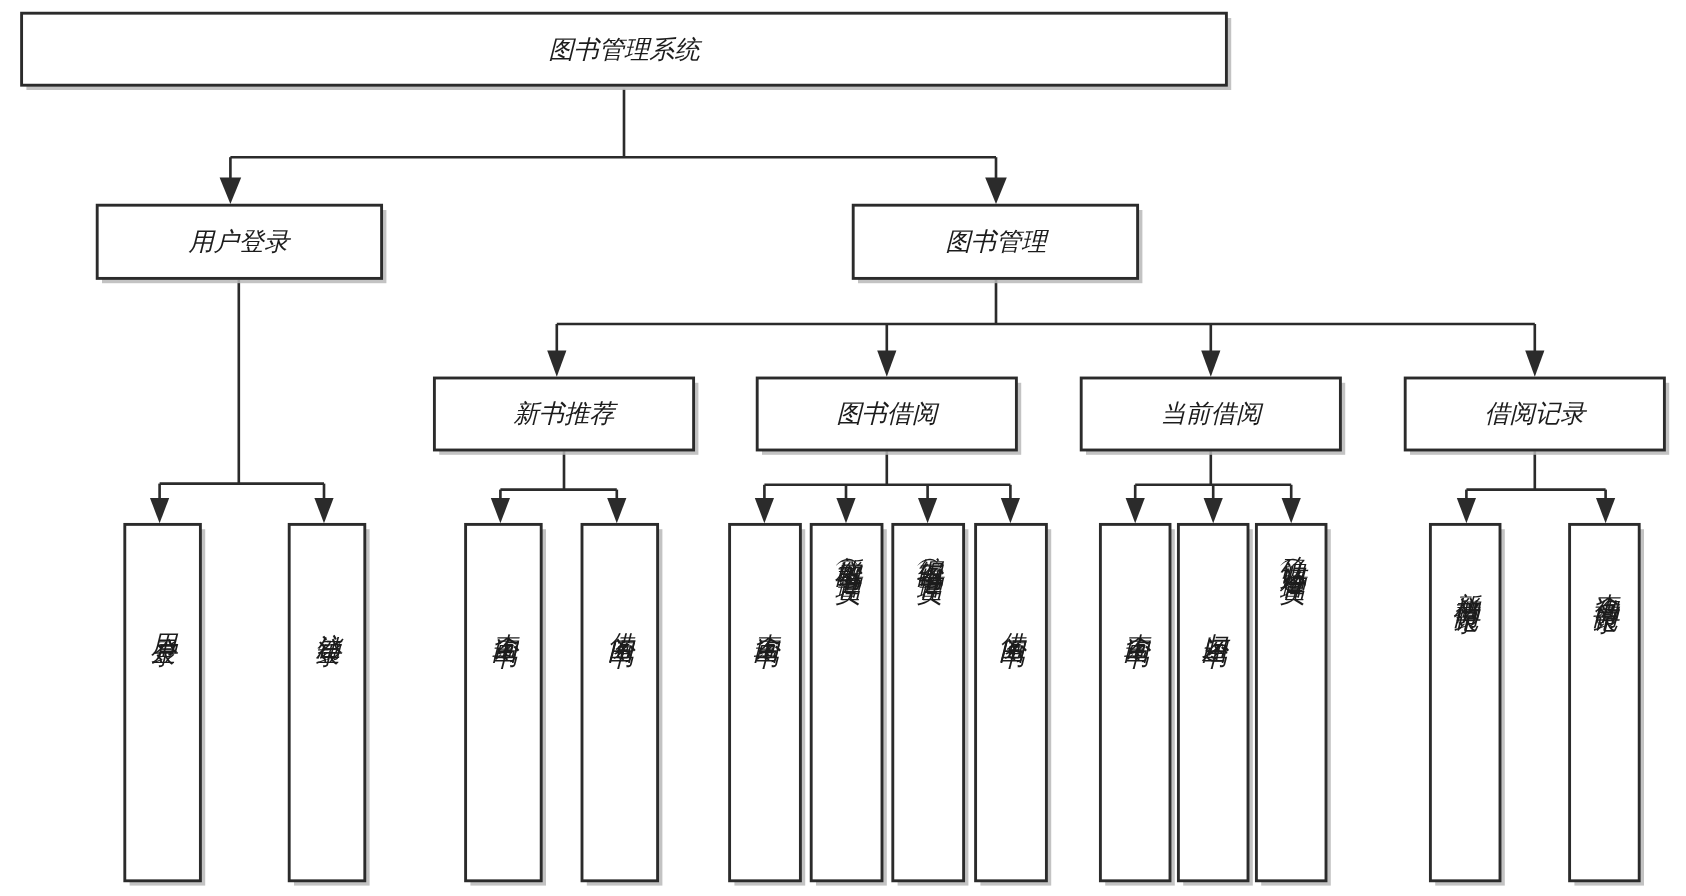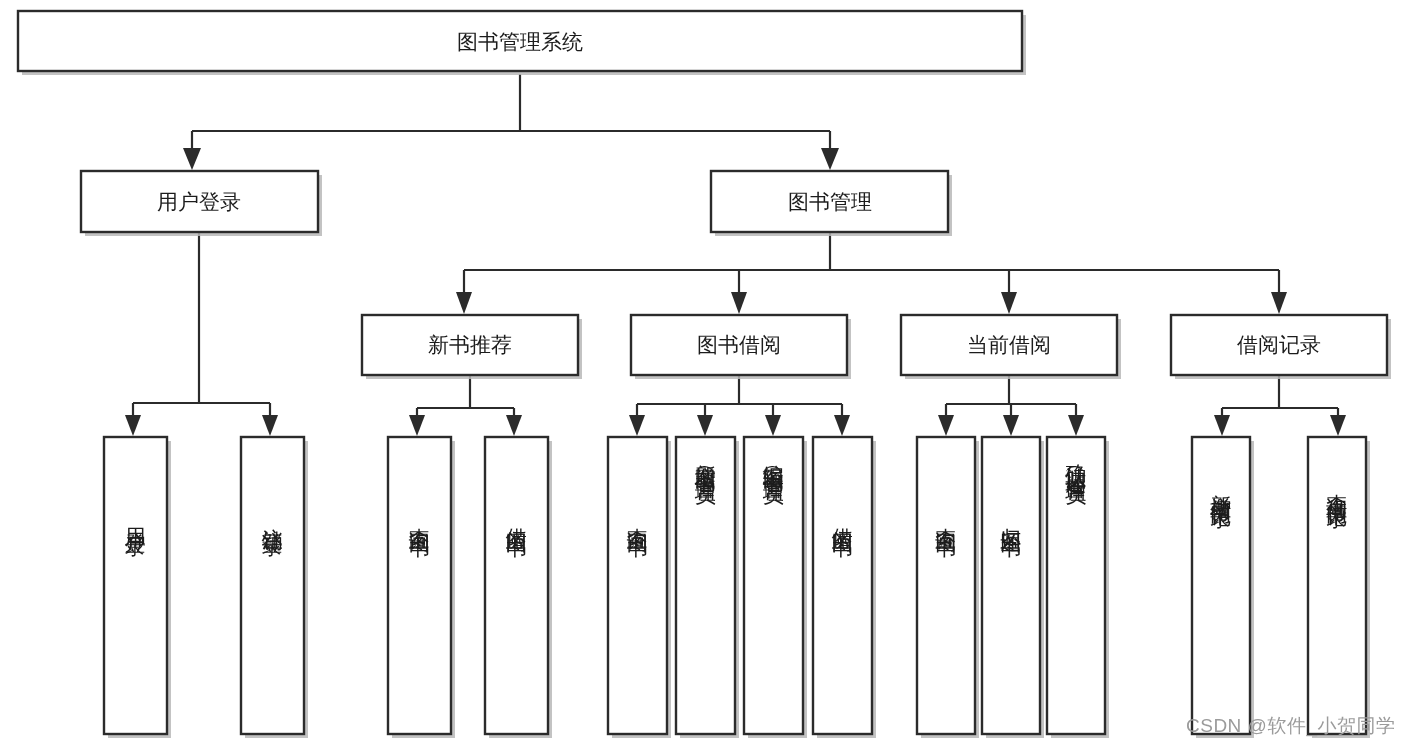--- a/index.html
+++ b/index.html
@@ -12,20 +12,21 @@
     height: 747px;
     font-family: "Liberation Sans", "DejaVu Sans", sans-serif;
     overflow: hidden;
     position: relative;
   }
   #diagram-root {
     position: relative;
     width: 1405px;
     height: 747px;
     background: #ffffff;
+    font-style: italic;
   }
   svg#flow-svg {
     position: absolute;
     top: 0;
     left: 0;
     width: 1405px;
     height: 747px;
     display: block;
   }
   .node-box {
@@ -286,15 +287,14 @@
   </div>
 
   <div class="v-label-wrap" style="left:1192px; top:437px; width:58px; height:297px;">
     <span class="v-label" style="margin-top:40px;">新增借阅记录</span>
   </div>
 
   <div class="v-label-wrap" style="left:1308px; top:437px; width:58px; height:297px;">
     <span class="v-label" style="margin-top:40px;">查询借阅记录</span>
   </div>
 
-  <div id="watermark">CSDN @软件_小贺同学</div>
 
 </div>
 
 </body></html>

